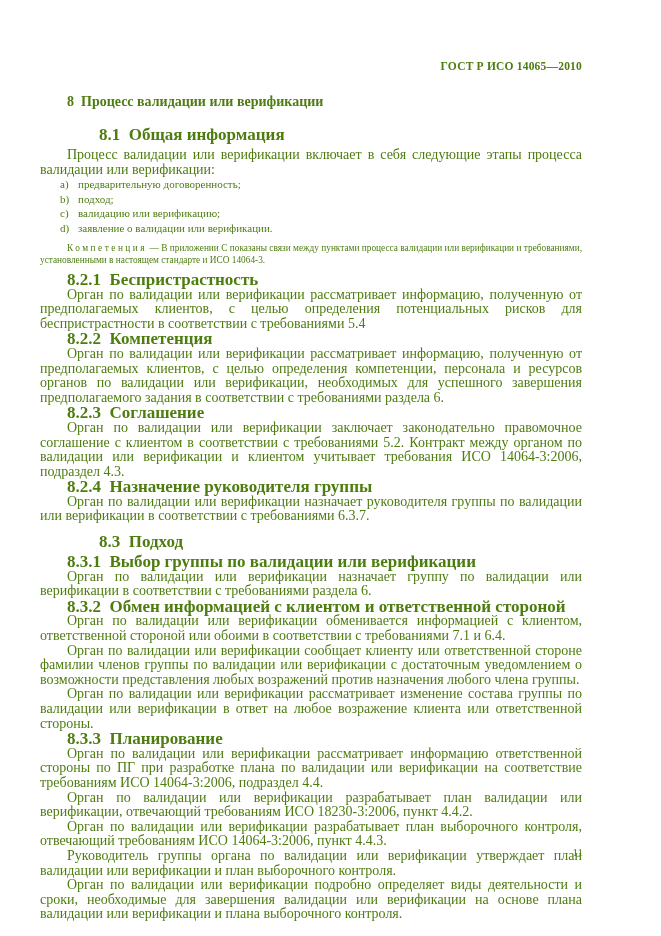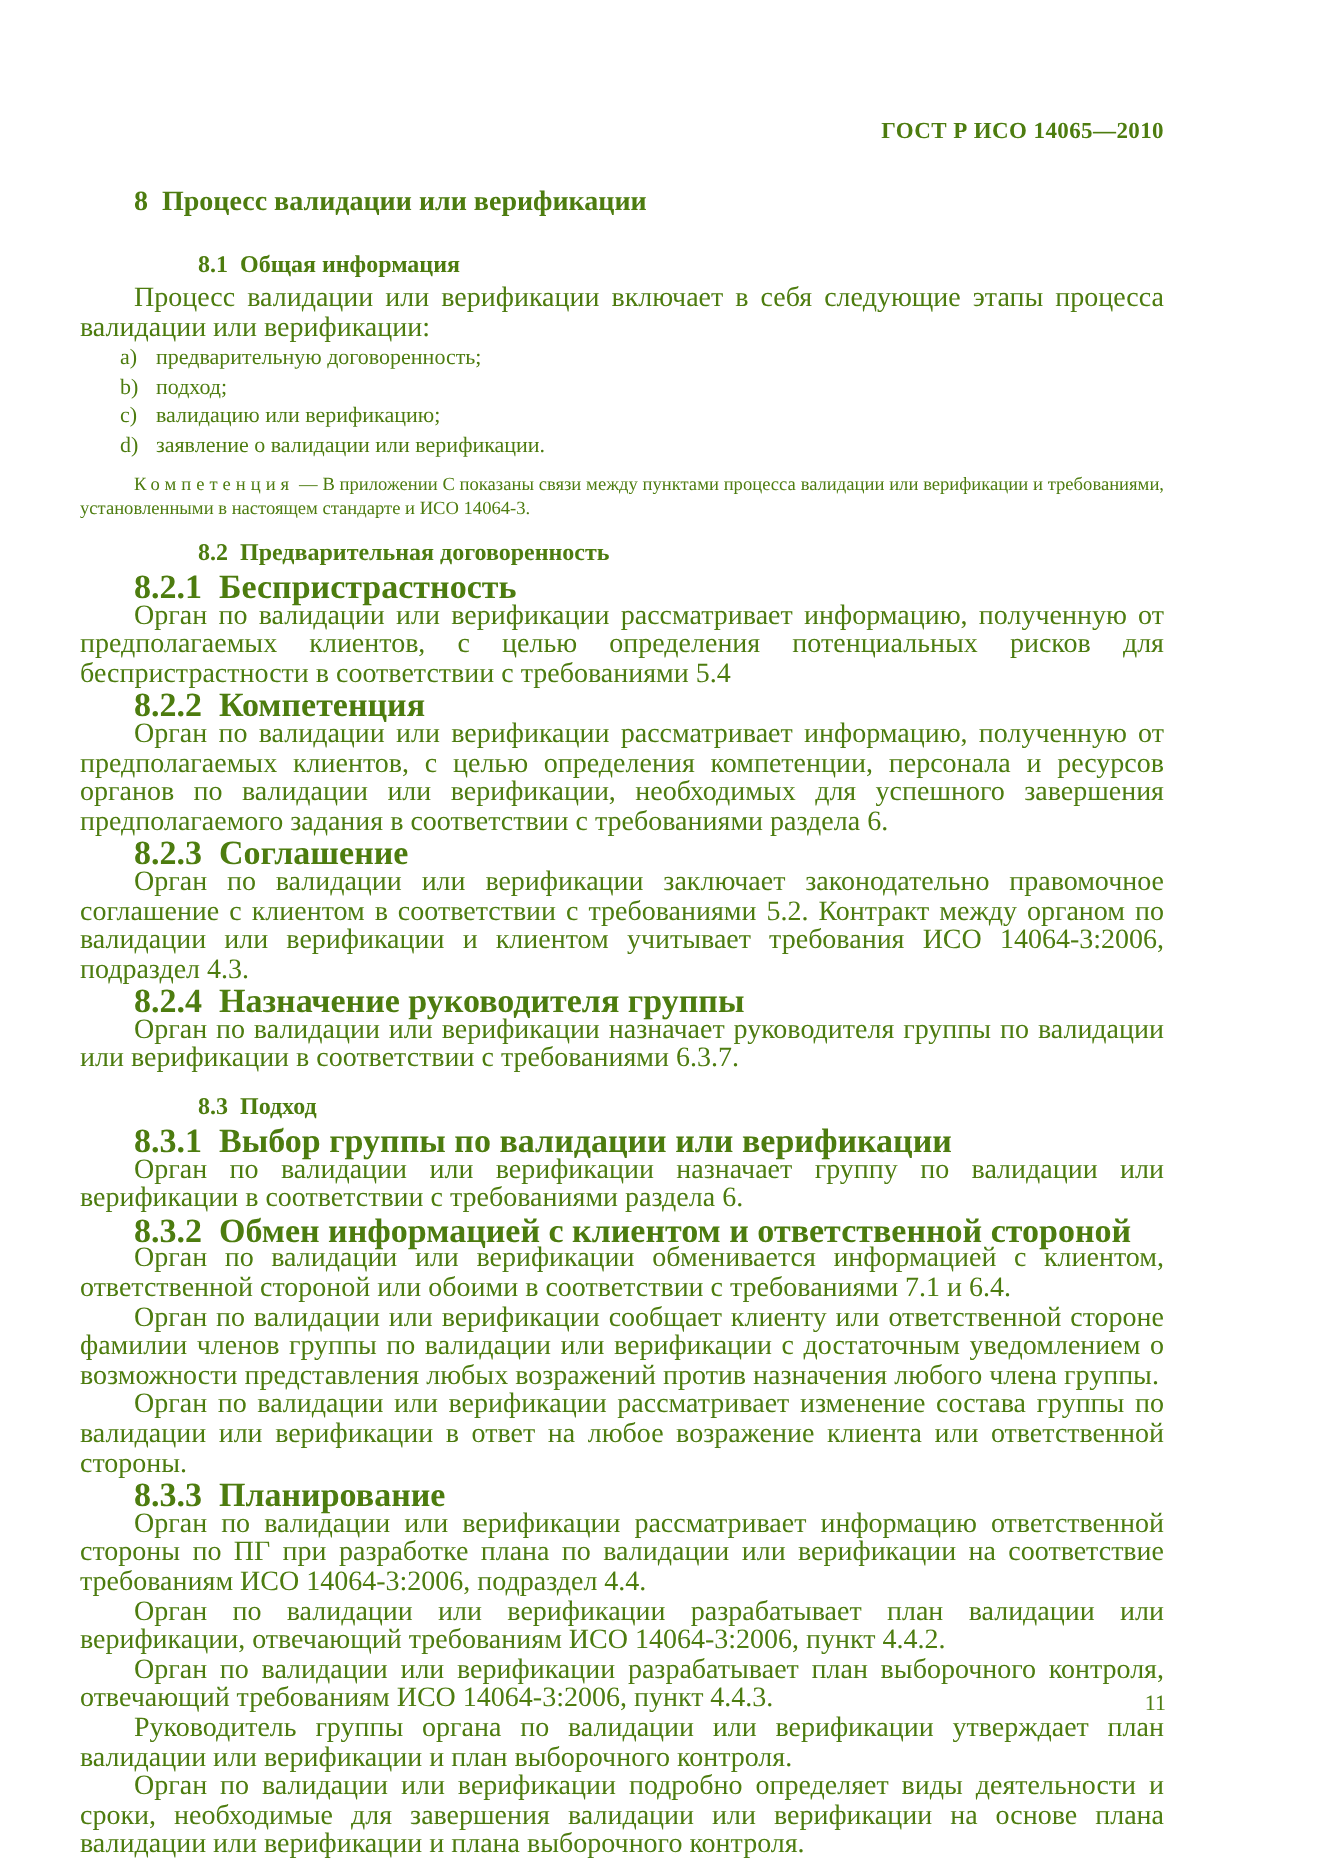--- a/index.html
+++ b/index.html
@@ -25,21 +25,21 @@
     line-height: 13px;
     letter-spacing: 0.2px;
   }
   .chapter-title {
     font-size: 14px;
     font-weight: 700;
     margin: 21px 0 15px 27px;
     white-space: pre-wrap;
   }
   .sec-heading {
-    font-size: 12px;
+    font-size: 17px;
     font-weight: 700;
     margin: 8px 0 3px 27px;
     white-space: pre-wrap;
     padding-left: 32px;
   }
   .sub-heading {
     font-size: 17px;
     font-weight: 700;
     margin: 1px 0 0 27px;
     line-height: 14.6px;
@@ -107,21 +107,20 @@
       <span>валидацию или верификацию;</span>
     </div>
     <div class="stage-item">
       <span class="stage-marker">d)</span>
       <span>заявление о валидации или верификации.</span>
     </div>
   </div>
 
   <p class="note"><span class="note-label">Компетенция</span> <span>— В приложении С показаны связи между пунктами процесса валидации или верификации и требованиями, установленными в настоящем стандарте и ИСО 14064-3.</span></p>
 
-  <div class="sec-heading">8.2  Предварительная договоренность</div>
 
   <div class="sub-heading">8.2.1  Беспристрастность</div>
   <p class="para">Орган по валидации или верификации рассматривает информацию, полученную от предполагаемых клиентов, с целью определения потенциальных рисков для беспристрастности в соответствии с требованиями 5.4</p>
 
   <div class="sub-heading">8.2.2  Компетенция</div>
   <p class="para">Орган по валидации или верификации рассматривает информацию, полученную от предполагаемых клиентов, с целью определения компетенции, персонала и ресурсов органов по валидации или верификации, необходимых для успешного завершения предполагаемого задания в соответствии с требованиями раздела 6.</p>
 
   <div class="sub-heading">8.2.3  Соглашение</div>
   <p class="para">Орган по валидации или верификации заключает законодательно правомочное соглашение с клиентом в соответствии с требованиями 5.2. Контракт между органом по валидации или верификации и клиентом учитывает требования ИСО 14064-3:2006, подраздел 4.3.</p>
 
@@ -133,20 +132,20 @@
   <div class="sub-heading">8.3.1  Выбор группы по валидации или верификации</div>
   <p class="para">Орган по валидации или верификации назначает группу по валидации или верификации в соответствии с требованиями раздела 6.</p>
 
   <div class="sub-heading">8.3.2  Обмен информацией с клиентом и ответственной стороной</div>
   <p class="para">Орган по валидации или верификации обменивается информацией с клиентом, ответственной стороной или обоими в соответствии с требованиями 7.1 и 6.4.</p>
   <p class="para">Орган по валидации или верификации сообщает клиенту или ответственной стороне фамилии членов группы по валидации или верификации с достаточным уведомлением о возможности представления любых возражений против назначения любого члена группы.</p>
   <p class="para">Орган по валидации или верификации рассматривает изменение состава группы по валидации или верификации в ответ на любое возражение клиента или ответственной стороны.</p>
 
   <div class="sub-heading">8.3.3  Планирование</div>
   <p class="para">Орган по валидации или верификации рассматривает информацию ответственной стороны по ПГ при разработке плана по валидации или верификации на соответствие требованиям ИСО 14064-3:2006, подраздел 4.4.</p>
-  <p class="para">Орган по валидации или верификации разрабатывает план валидации или верификации, отвечающий требованиям ИСО 14064-3:2006, пункт 4.4.2.</p>
+  <p class="para">Орган по валидации или верификации разрабатывает план валидации или верификации, отвечающий требованиям ИСО 18230-3:2006, пункт 4.4.2.</p>
   <p class="para">Орган по валидации или верификации разрабатывает план выборочного контроля, отвечающий требованиям ИСО 14064-3:2006, пункт 4.4.3.</p>
   <p class="para">Руководитель группы органа по валидации или верификации утверждает план валидации или верификации и план выборочного контроля.</p>
   <p class="para">Орган по валидации или верификации подробно определяет виды деятельности и сроки, необходимые для завершения валидации или верификации на основе плана валидации или верификации и плана выборочного контроля.</p>
 
   <div class="page-number">11</div>
 
 </div>
 
 </body></html>

